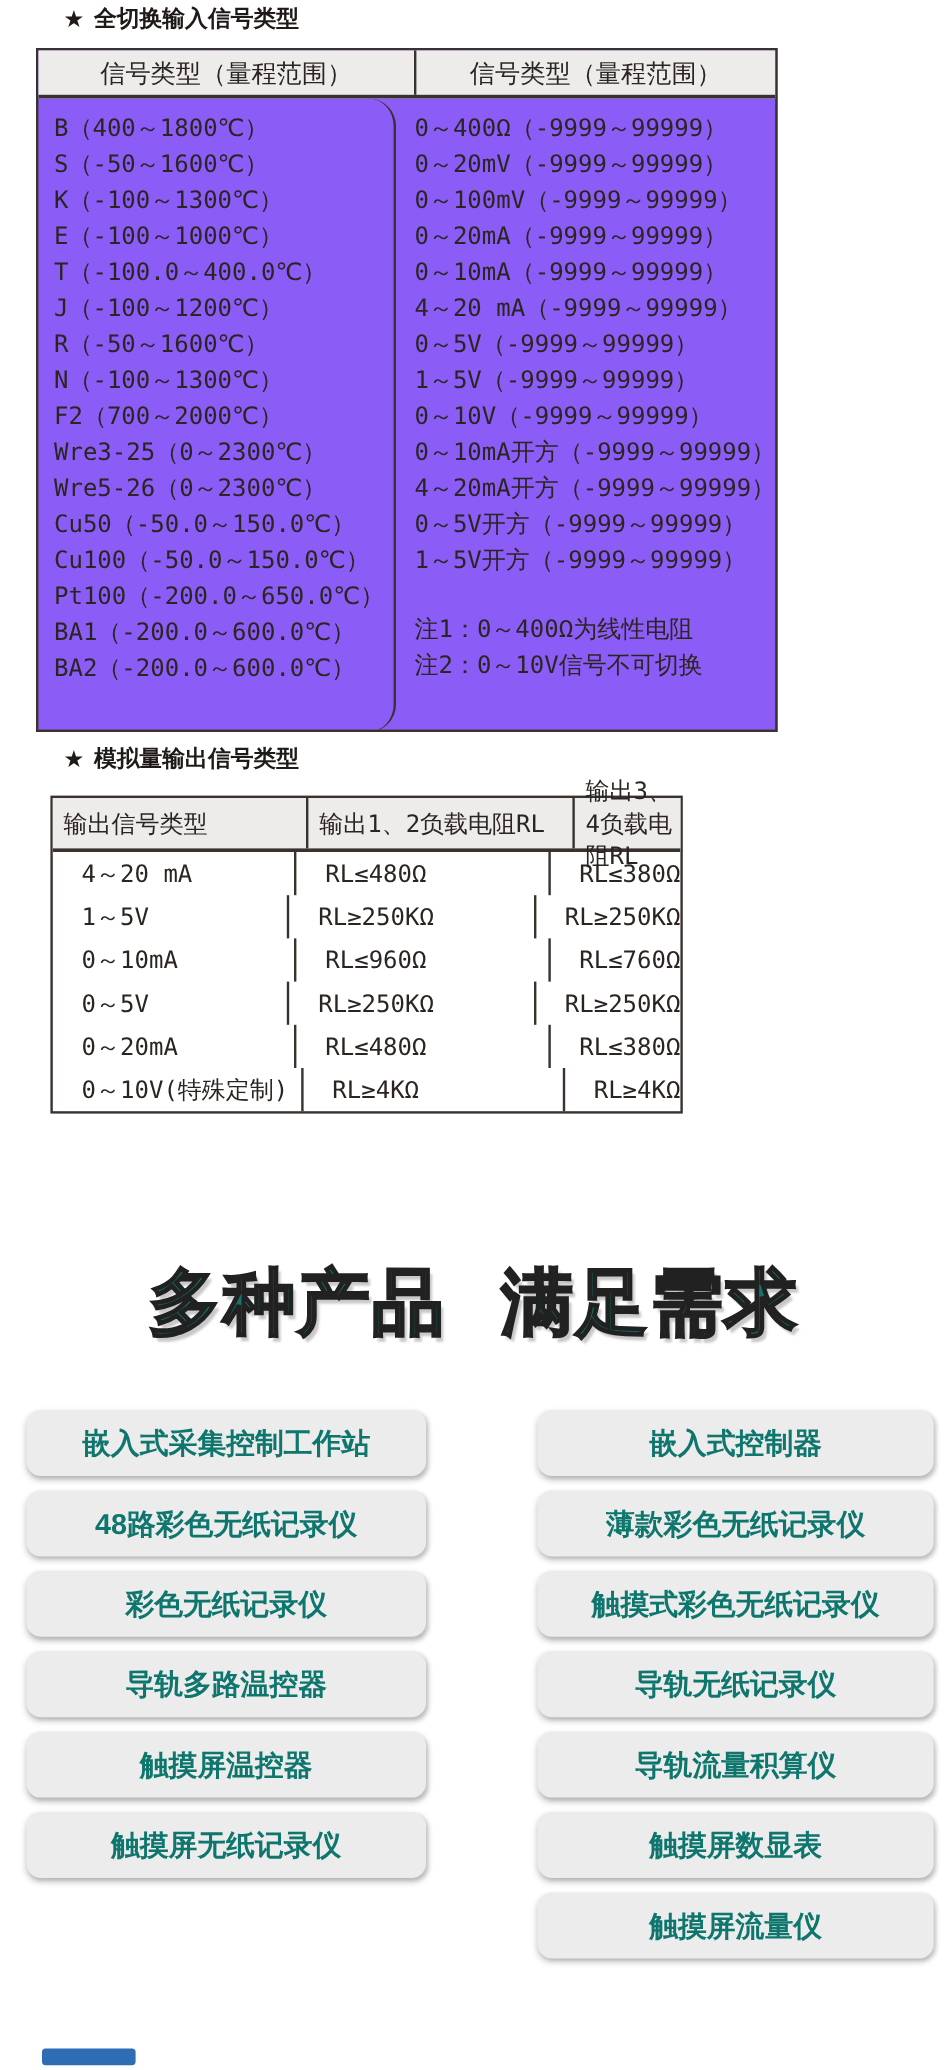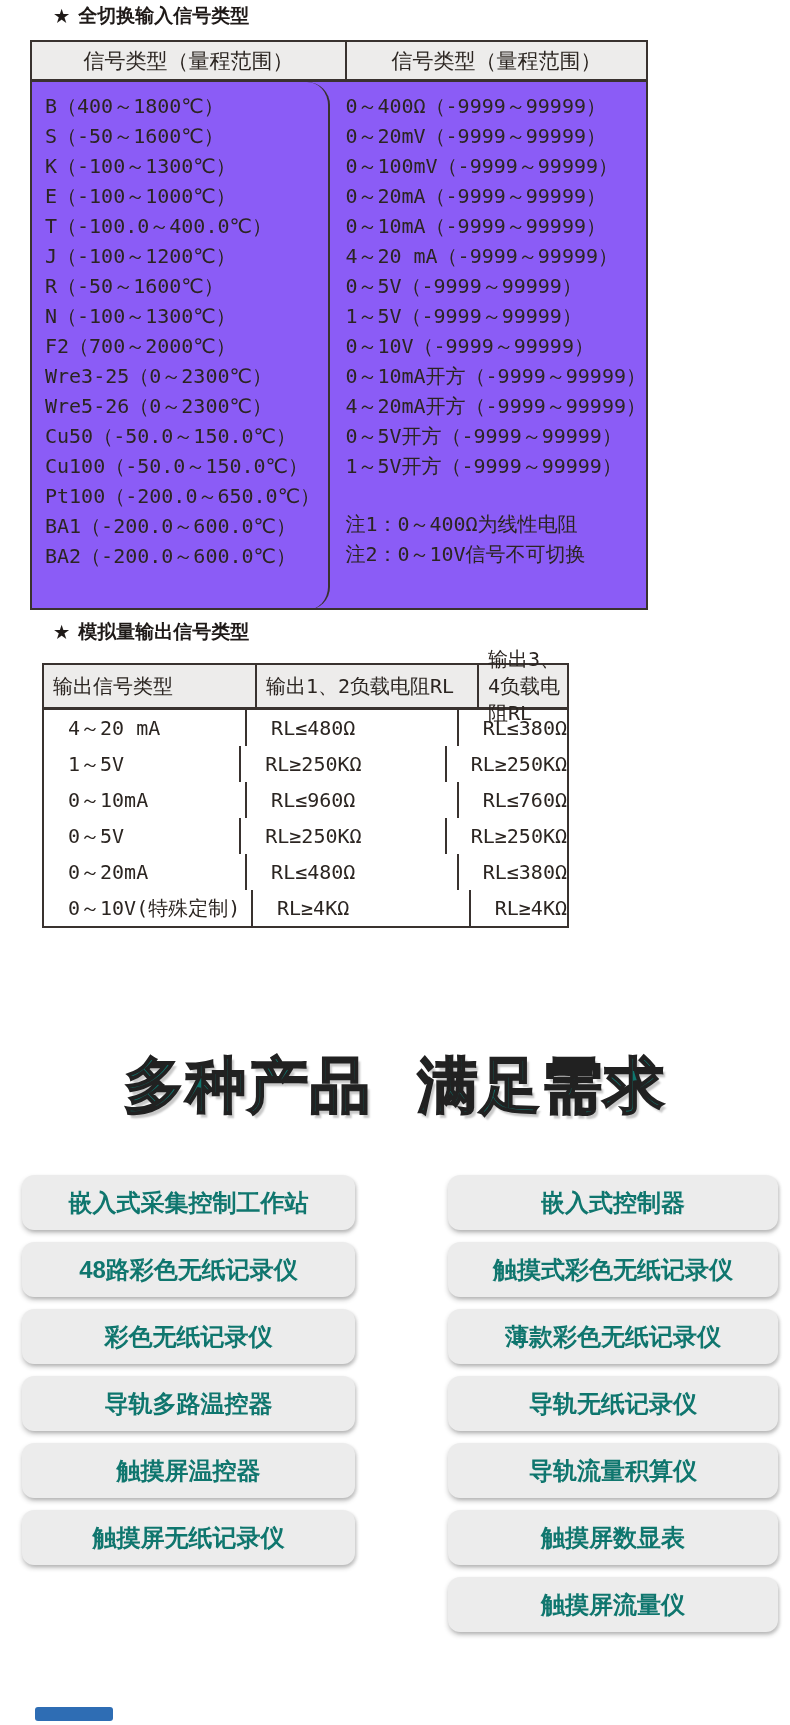--- a/index.html
+++ b/index.html
@@ -169,21 +169,21 @@
   <div class="pbtn">嵌入式采集控制工作站</div>
   <div class="pbtn">48路彩色无纸记录仪</div>
   <div class="pbtn">彩色无纸记录仪</div>
   <div class="pbtn">导轨多路温控器</div>
   <div class="pbtn">触摸屏温控器</div>
   <div class="pbtn">触摸屏无纸记录仪</div>
 </div>
 
 <div class="pcol right">
   <div class="pbtn">嵌入式控制器</div>
+  <div class="pbtn">薄款彩色无纸记录仪</div>
   <div class="pbtn">触摸式彩色无纸记录仪</div>
-  <div class="pbtn">薄款彩色无纸记录仪</div>
   <div class="pbtn">导轨无纸记录仪</div>
   <div class="pbtn">导轨流量积算仪</div>
   <div class="pbtn">触摸屏数显表</div>
   <div class="pbtn">触摸屏流量仪</div>
 </div>
 
 <div class="blue-bar"></div>
 
 </body></html>

